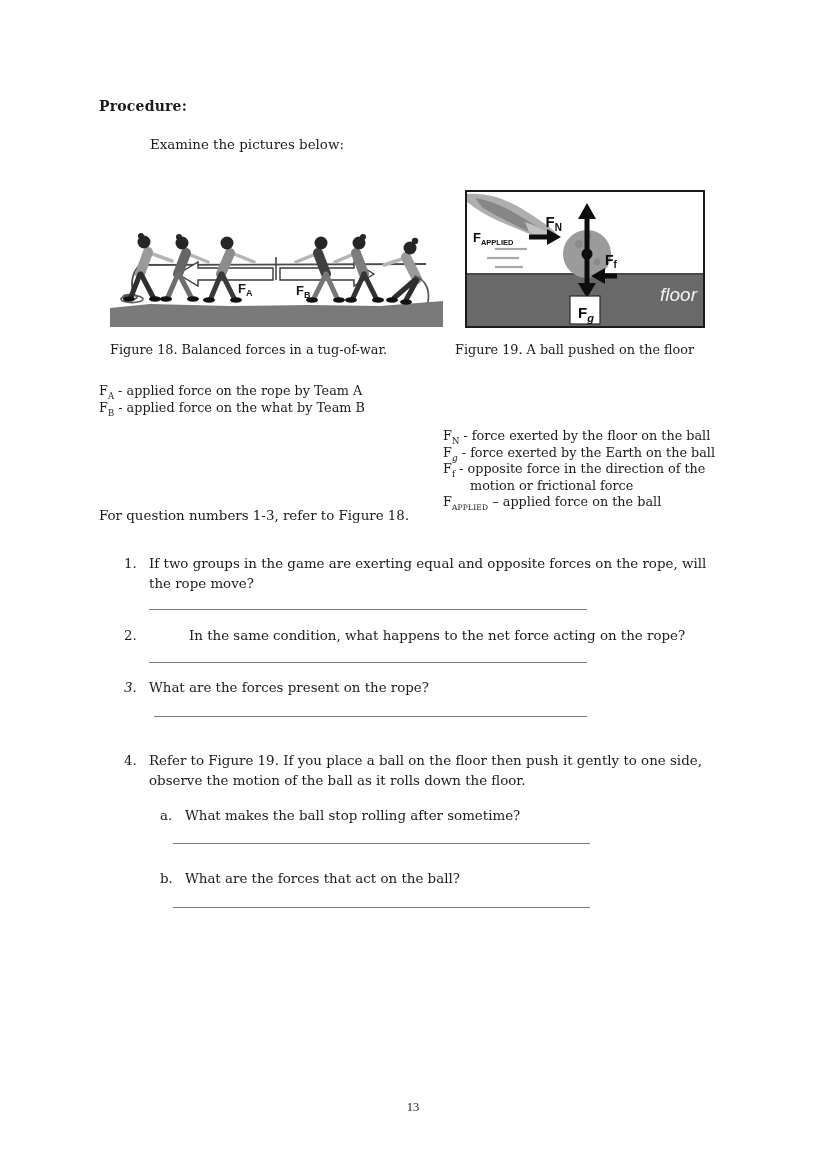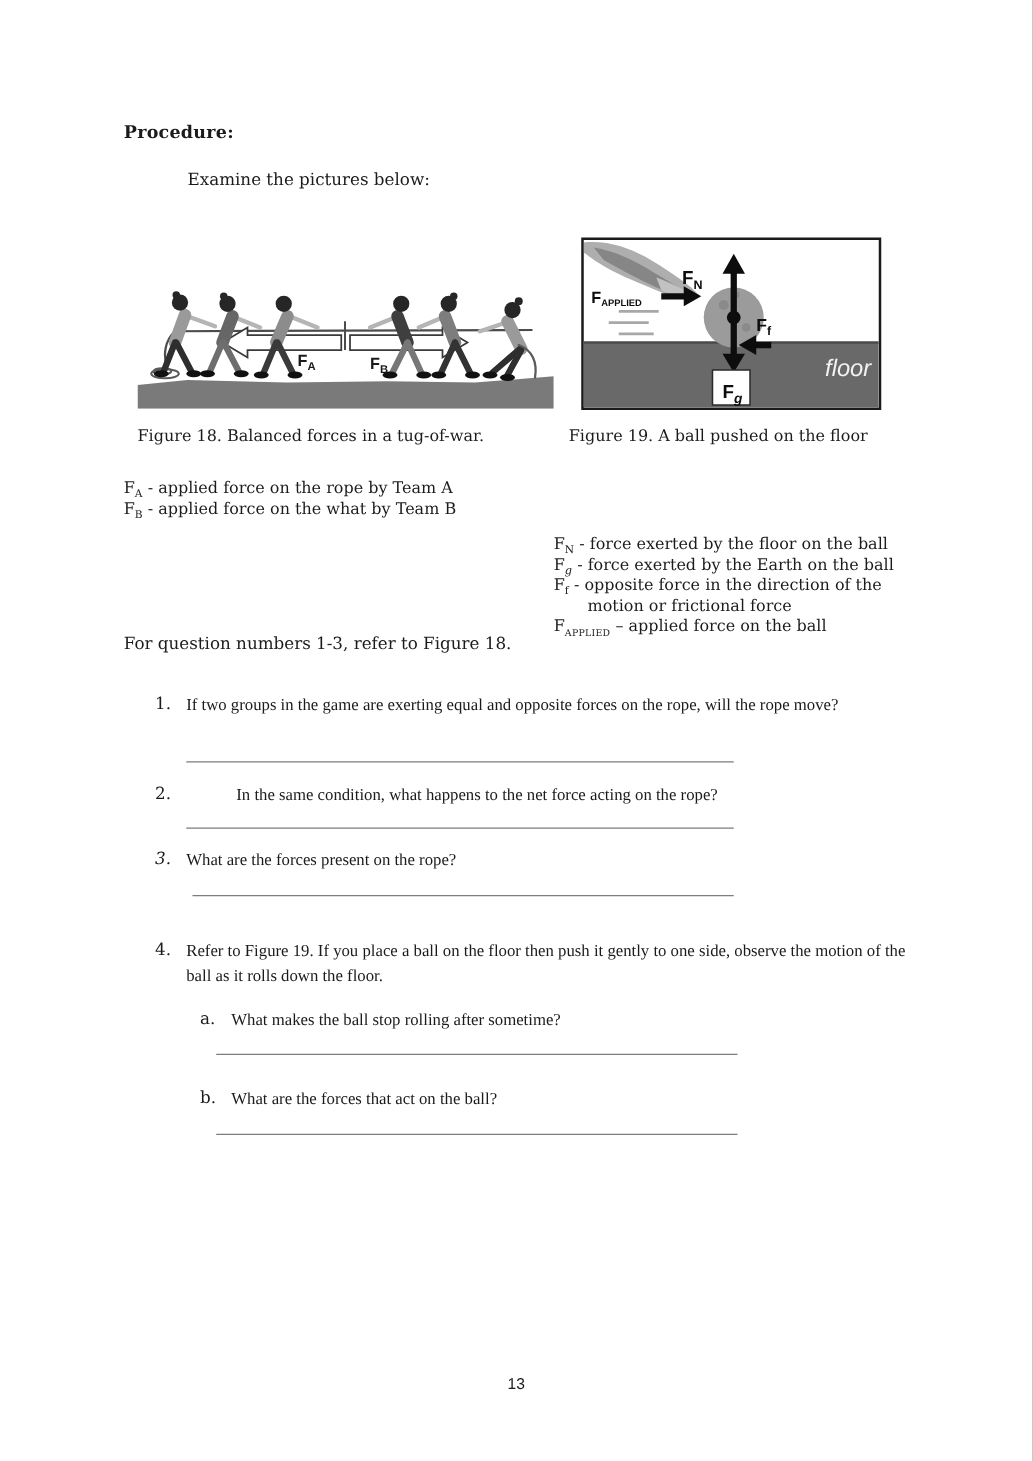--- a/index.html
+++ b/index.html
@@ -18,23 +18,23 @@
   .body-text{font-size:13.4px;line-height:19.5px;}
   .caption{font-size:12.8px;text-align:left;}
   .defs{font-size:12.8px;line-height:16.5px;}
   .def-cont{padding-left:27px;}
   sub.fsub{font-size:8.5px;line-height:0;}
   sub.fsub-it{font-size:9px;font-style:italic;line-height:0;}
   sub.fsub-wide{font-size:7.5px;letter-spacing:.2px;line-height:0;}
   .qrow{display:flex;}
   .qnum{width:25px;flex:0 0 25px;}
   .qnum.italic{font-style:italic;}
-  .qtext{flex:1;font-family:Liberation Serif, serif;}
+  .qtext{flex:1;}
   .answer-line{border-top:1.4px solid #7d7d7d;height:0;}
-  .page-number{font-family:Liberation Sans, sans-serif;font-size:12.5px;text-align:center;}
+  .page-number{font-family:Liberation Serif, serif;font-size:12.5px;text-align:center;}
   .figure-frame{border:2px solid #1a1a1a;background:#ffffff;}
   svg text{font-family:"Liberation Sans", sans-serif;}
 </style>
 </head>
 <body>
 
 <div class="page">
 
   <div class="abs title" style="left:99px;top:98px;">Procedure:</div>
   <div class="abs body-text" style="left:150px;top:135px;">Examine the pictures below:</div>

